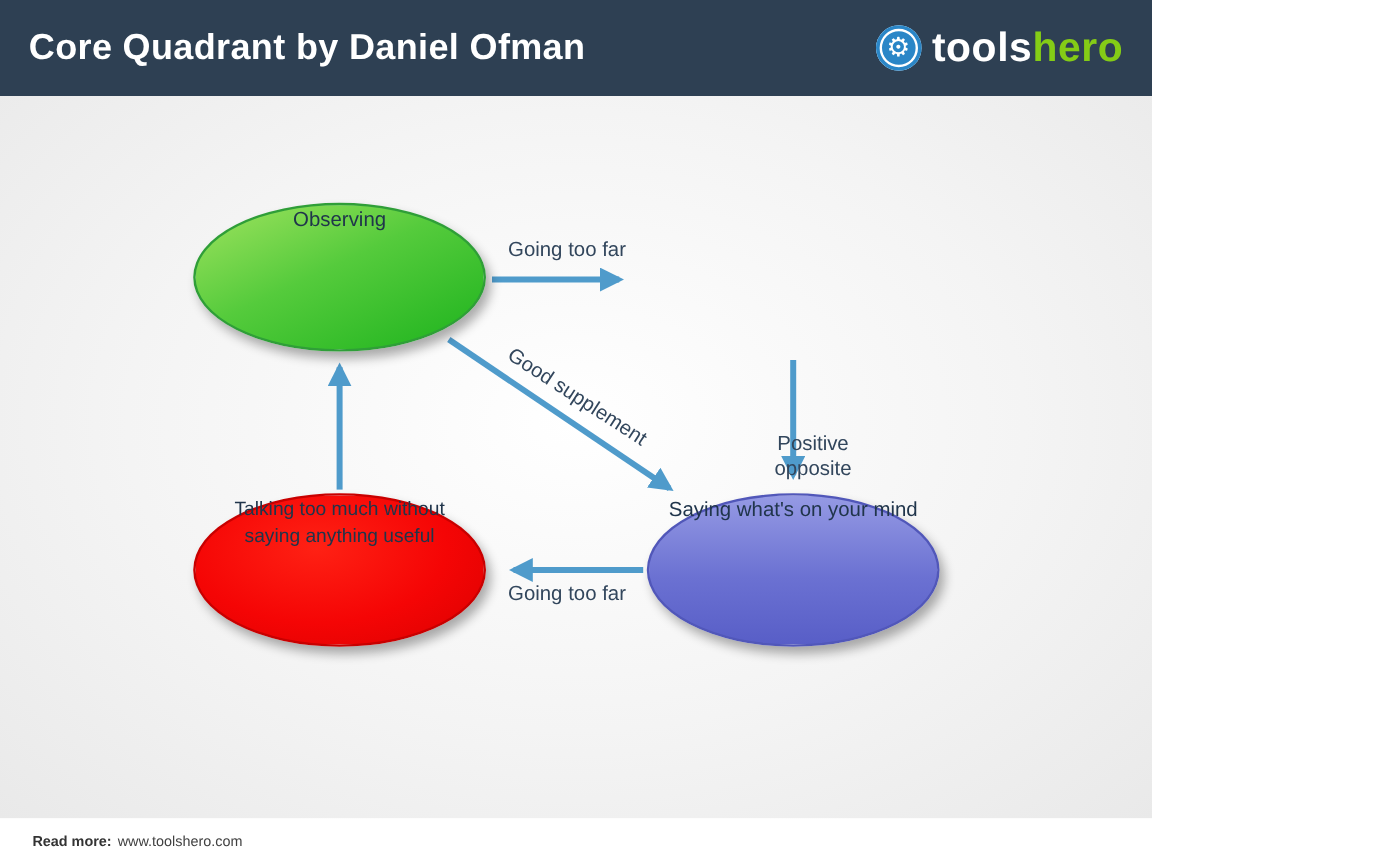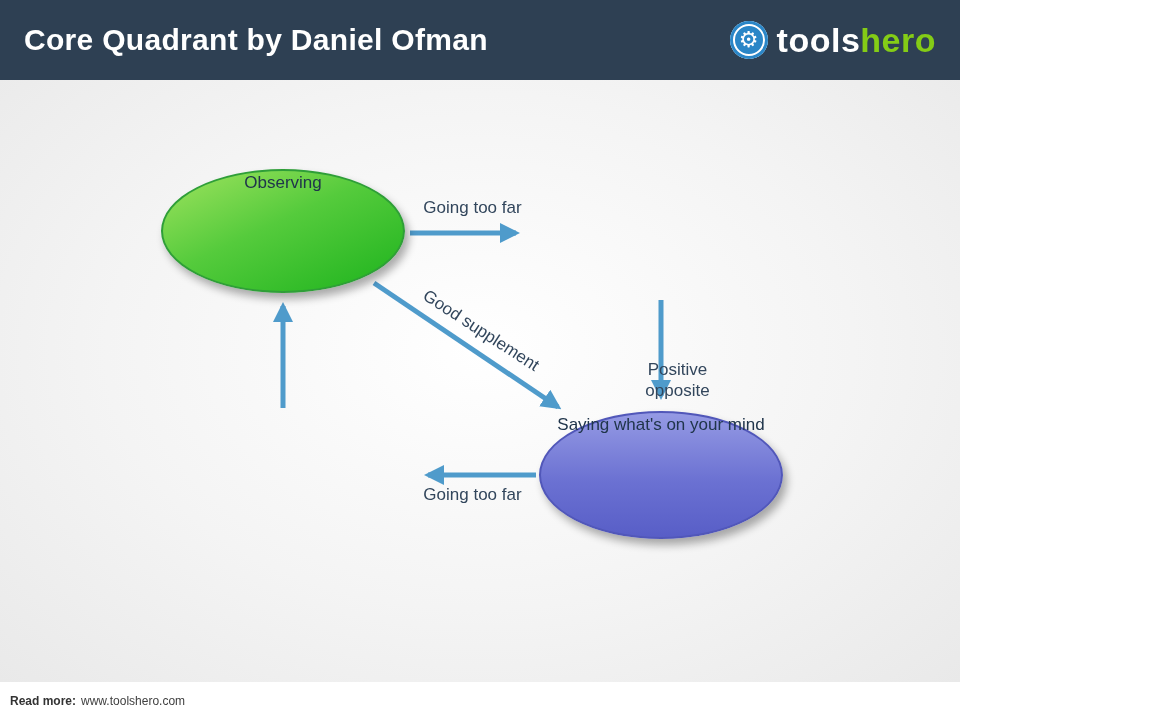--- a/index.html
+++ b/index.html
@@ -44,21 +44,21 @@
 
   .edge-label { position:absolute; color:#32465c; font-size:17px; line-height:1.25; text-align:center; }
   .edge-label.top      { left:405px; top:117px; width:135px; }
   .edge-label.right    { left:620px; top:240px; width:115px;margin-top:39px; }
   .edge-label.bottom   { left:405px; top:404px; width:135px; }
   .edge-label.left     { left:150px; top:240px; width:135px; }
   .edge-label.diagonal { left:397px; top:240px; width:168px; transform:rotate(33deg); white-space:nowrap; }
 
   
   .footer { position:absolute; left:0; top:682px; width:960px; height:38px; background:#ffffff;
-            display:flex; align-items:center; gap:5px; padding-left:10px; font-size:12px; }
+            display:flex; align-items:center; gap:5px; padding-left:27px; font-size:12px; }
   .footer .read-more { font-weight:700; color:#333333; }
   .footer .url { color:#404040; text-decoration:none; }
 </style>
 </head>
 <body>
 
 <div class="page">
 
   <header class="header">
     <div class="page-title">Core Quadrant by Daniel Ofman</div>
@@ -79,20 +79,23 @@
       <line x1="410" y1="153" x2="516" y2="153" stroke="#4f9bcb" stroke-width="5" marker-end="url(#arrow)"></line>
       <line x1="661" y1="220" x2="661" y2="316" stroke="#4f9bcb" stroke-width="5" marker-end="url(#arrow)"></line>
       <line x1="536" y1="395" x2="428" y2="395" stroke="#4f9bcb" stroke-width="5" marker-end="url(#arrow)"></line>
       <line x1="283" y1="328" x2="283" y2="226" stroke="#4f9bcb" stroke-width="5" marker-end="url(#arrow)"></line>
       <line x1="374" y1="203" x2="558" y2="327" stroke="#4f9bcb" stroke-width="5" marker-end="url(#arrow)"></line>
     </svg>
 
     <div class="node green">
       <span>Observing</span>
     </div>
+    <div class="node red">
+      <span>Talking too much without saying anything useful</span>
+    </div>
     <div class="node blue">
       <span>Saying what's on your mind</span>
     </div>
 
     <div class="edge-label top">Going too far</div>
     <div class="edge-label right">Positive opposite</div>
     <div class="edge-label bottom">Going too far</div>
     <div class="edge-label diagonal">Good supplement</div>
 
   </main>

